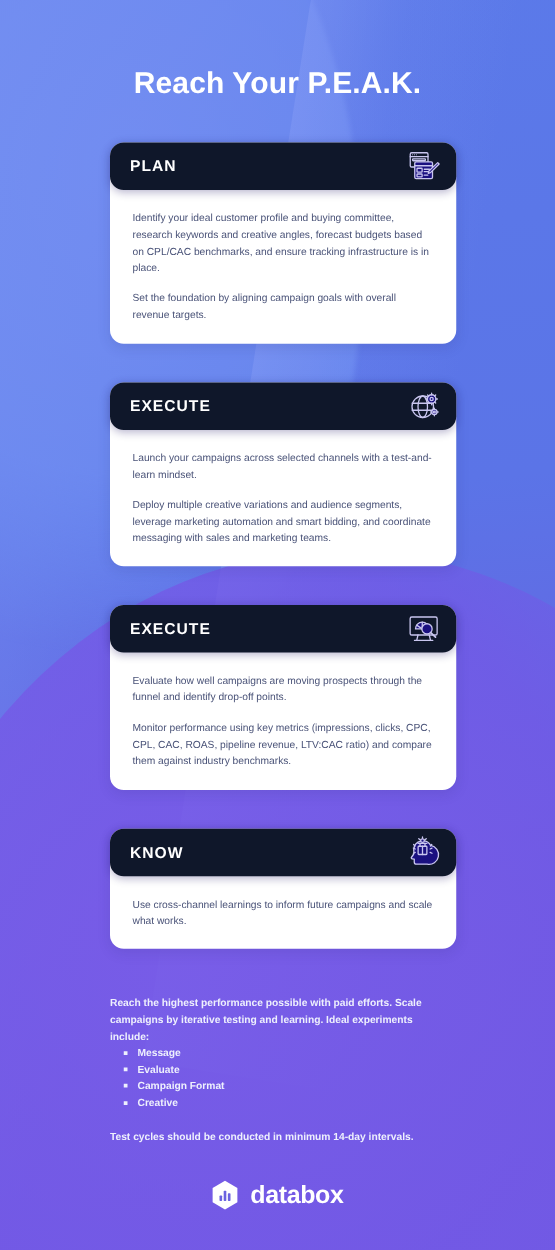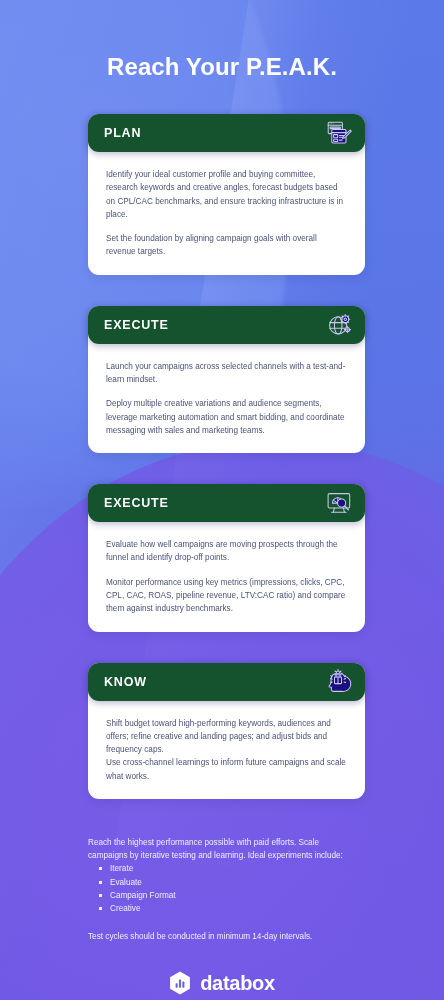--- a/index.html
+++ b/index.html
@@ -100,21 +100,21 @@
     margin: 0 0 31px 0;
     border-radius: 11px;
     background: #ffffff;
     box-shadow: 0 3px 10px rgba(40,35,110,0.13);
   }
 
   .card-header {
     position: relative;
     height: 38px;
     border-radius: 11px;
-    background: #14532d;
+    background: #0f172a;
     display: flex;
     align-items: center;
     padding: 0 12px 0 16px;
     box-shadow: 0 2px 7px rgba(24,14,95,0.30);
   }
   .card-title {
     color: #ffffff;
     font-size: 12.5px;
     font-weight: bold;
     letter-spacing: 0.8px;
@@ -141,20 +141,21 @@
   }
   .card-body p:last-child { margin-bottom: 0; }
   .card-body p.tight { margin-bottom: 0; }
 
   
   #footer-note {
     padding: 6px 88px 0 88px;
     color: #eef0fd;
     font-size: 8.2px;
     line-height: 1.62;
+    font-weight: bold;
   }
   #footer-note .intro { margin: 0; }
   #footer-list {
     list-style: none;
     margin: 0 0 0 10px;
     padding: 0;
   }
   #footer-list li {
     position: relative;
     padding-left: 12px;
@@ -294,31 +295,30 @@
             <path d="M9.5 6.7 h7.0"></path>
             <path d="M11.0 6.7 v2.3 M15.0 6.7 v2.3"></path>
             <circle cx="13.0" cy="4.5" r="1.45" fill="#1a1080"></circle>
             <path d="M10.0 3.0 l1.2 0.9 M16.0 3.0 l-1.2 0.9 M13.0 1.6 v1.0"></path>
             <path d="M7.2 11.2 l-1.5 -0.7 M7.2 13.9 l-1.5 0.7 M7.0 8.8 l-1.1 -1.2"></path>
             <path d="M19.1 11.2 l1.5 -0.7 M19.1 13.9 l1.5 0.7 M19.3 8.8 l1.1 -1.2"></path>
           </svg>
         </span>
       </div>
       <div class="card-body">
-        <p class="tight">Shift budget toward high-performing keywords, audiences and offers; refine creative and landing pages; and adjust bids and frequency caps.</p>
         <p>Use cross-channel learnings to inform future campaigns and scale what works.</p>
       </div>
     </section>
 
   </div>
 
   <div id="footer-note">
     <p class="intro">Reach the highest performance possible with paid efforts. Scale campaigns by iterative testing and learning. Ideal experiments include:</p>
     <ul id="footer-list">
-      <li>Iterate</li>
+      <li>Message</li>
       <li>Evaluate</li>
       <li>Campaign Format</li>
       <li>Creative</li>
     </ul>
     <p id="footer-closing">Test cycles should be conducted in minimum 14-day intervals.</p>
   </div>
 
   <div id="logo-row">
     <span id="logo-mark">
       <svg viewBox="0 0 22 25" width="22" height="25">

